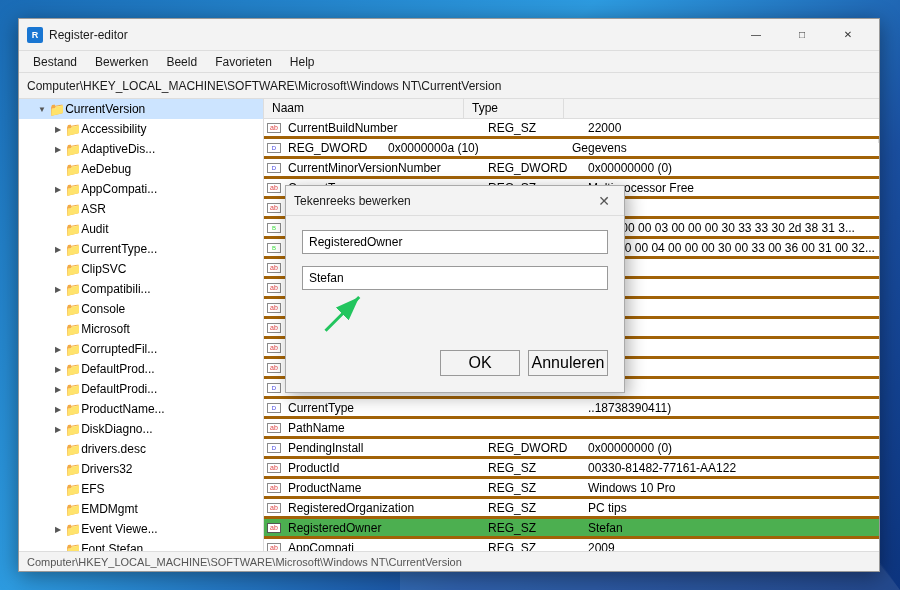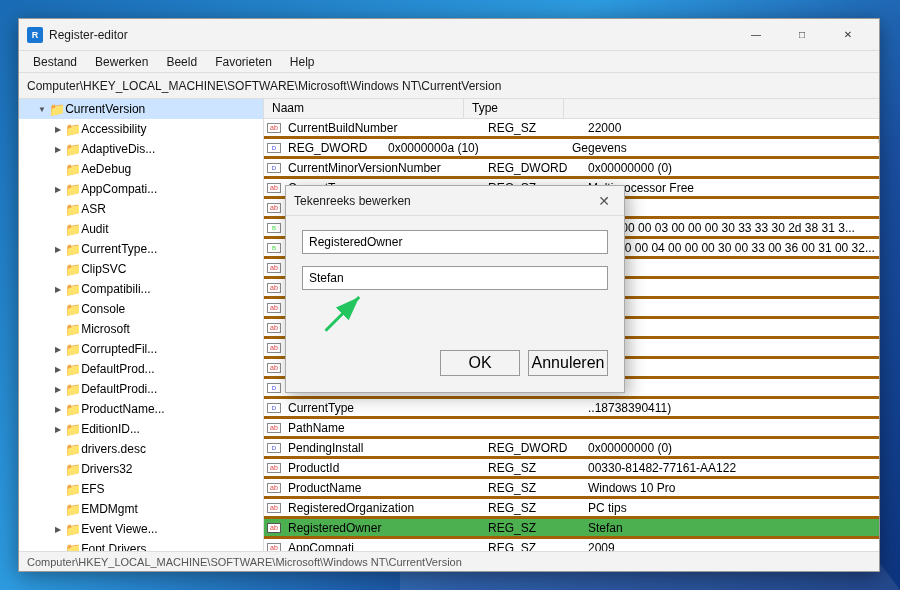--- a/index.html
+++ b/index.html
@@ -496,21 +496,21 @@
           <span class="tree-indent"></span>
           <span class="tree-arrow">▶</span>
           <span class="folder-yellow">📁</span>
           <span class="tree-label">ProductName...</span>
         </div>
         <div class="tree-item">
           <span class="tree-indent"></span>
           <span class="tree-indent"></span>
           <span class="tree-arrow">▶</span>
           <span class="folder-yellow">📁</span>
-          <span class="tree-label">EditionID...</span>
+          <span class="tree-label">DiskDiagno...</span>
         </div>
         <div class="tree-item">
           <span class="tree-indent"></span>
           <span class="tree-indent"></span>
           <span class="tree-arrow"></span>
           <span class="folder-yellow">📁</span>
           <span class="tree-label">drivers.desc</span>
         </div>
         <div class="tree-item">
           <span class="tree-indent"></span>
@@ -538,21 +538,21 @@
           <span class="tree-indent"></span>
           <span class="tree-arrow">▶</span>
           <span class="folder-yellow">📁</span>
           <span class="tree-label">Event Viewe...</span>
         </div>
         <div class="tree-item">
           <span class="tree-indent"></span>
           <span class="tree-indent"></span>
           <span class="tree-arrow"></span>
           <span class="folder-yellow">📁</span>
-          <span class="tree-label">Font Drivers</span>
+          <span class="tree-label">Font Stefan</span>
         </div>
 
       </div>
 
       <div class="values-panel">
         <div class="values-header">
           <div class="col-header col-naam">Naam</div>
           <div class="col-header col-type">Type</div>
           <div class="col-header col-data">Gegevens</div>
         </div>

